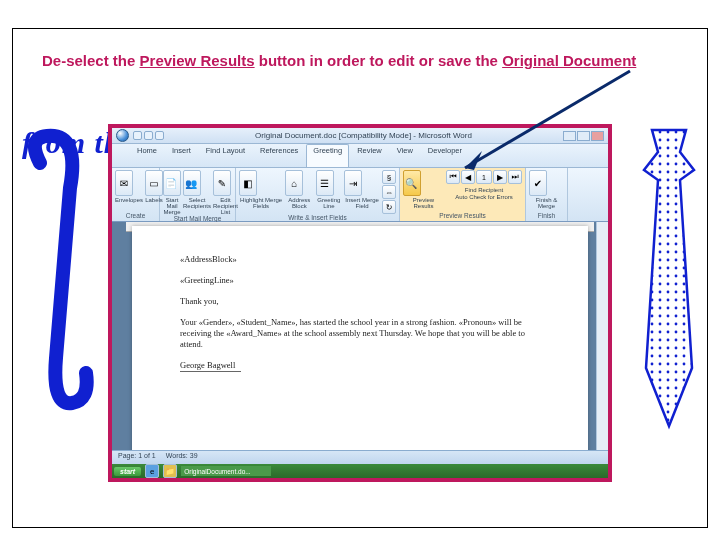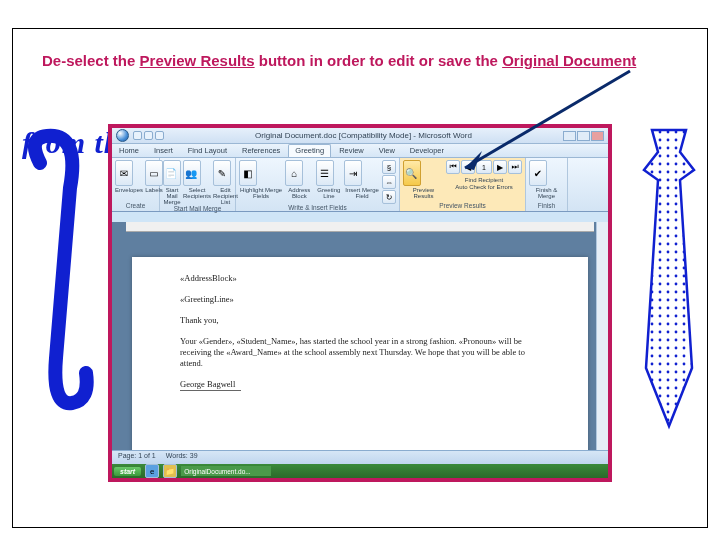--- a/index.html
+++ b/index.html
@@ -14,35 +14,35 @@
   .tie svg { width: 100%; height: 100%; }
   .word-window { position: absolute; top: 124px; left: 108px; width: 504px; height: 358px; background: #cfe5f7; border: 4px solid #be185d; font-size: 8px; font-family: "Segoe UI", Tahoma, sans-serif; }
   .titlebar { height: 16px; background: linear-gradient(#e6f0fb,#cfe0f3); display: flex; align-items: center; gap: 4px; padding: 0 4px; border-bottom: 1px solid #9bb7d4; }
   .orb { width: 13px; height: 13px; border-radius: 50%; background: radial-gradient(circle at 30% 30%, #fff, #4a90d9 60%, #1a5aa0); border: 1px solid #2a5a8a; }
   .qat { display: flex; gap: 2px; }
   .qat span { width: 9px; height: 9px; background: #e8f2fc; border: 1px solid #8aaccf; border-radius: 2px; }
   .title-text { flex: 1; text-align: center; font-size: 8px; color: #345; }
   .winbtns { display: flex; gap: 1px; }
   .winbtns span { width: 13px; height: 10px; background: #e0ecf8; border: 1px solid #8aaccf; }
   .winbtns span:last-child { background: #e8a0a0; }
-  .tabs { height: 14px; background: linear-gradient(#eaf3fc,#d6e6f6); display: flex; gap: 1px; border-bottom: 1px solid #9bb7d4; }
+  .tabs { height: 24px; background: linear-gradient(#eaf3fc,#d6e6f6); display: flex; gap: 1px; padding-left: 18px; border-bottom: 1px solid #9bb7d4; }
   .tab { padding: 1px 6px; font-size: 7.5px; color: #345; border: 1px solid transparent; border-bottom: none; }
   .tab.active { background: #f7fbff; border-color: #9bb7d4; border-radius: 2px 2px 0 0; }
   .ribbon { height: 54px; background: linear-gradient(#eef6fe,#d3e4f4); display: flex; border-bottom: 1px solid #7a9ac0; }
   .grp { border-right: 1px solid #b0c7de; padding: 2px 3px; display: flex; flex-direction: column; justify-content: space-between; }
   .grp-body { display: flex; gap: 2px; align-items: flex-start; }
   .ico { width: 18px; height: 26px; background: linear-gradient(#fff,#dce9f6); border: 1px solid #a6c0da; border-radius: 2px; display: flex; align-items: center; justify-content: center; font-size: 10px; }
   .ico.sm { width: 14px; height: 14px; font-size: 8px; }
   .ico-col { display: flex; flex-direction: column; gap: 1px; }
   .ico-lbl { font-size: 6px; text-align: center; color: #345; line-height: 1; margin-top: 1px; }
   .grp-title { font-size: 6.5px; text-align: center; color: #456; }
   .preview-grp { background: #fde9b8; }
   .ruler { height: 10px; background: #f0f0f0; border-bottom: 1px solid #aaa; position: relative; margin: 0 14px; }
   .doc-area { position: absolute; top: 94px; left: 0; right: 0; bottom: 28px; background: #5f7fa0; overflow: hidden; }
-  .page { position: absolute; top: 4px; left: 20px; right: 20px; bottom: -40px; background: #fff; box-shadow: 0 0 4px rgba(0,0,0,0.3); padding: 16px 48px; font-family: "Times New Roman", serif; font-size: 8.5px; color: #222; margin-top: 31px; }
+  .page { position: absolute; top: 4px; left: 20px; right: 20px; bottom: -40px; background: #fff; box-shadow: 0 0 4px rgba(0,0,0,0.3); padding: 28px 48px; font-family: "Times New Roman", serif; font-size: 8.5px; color: #222; }
   .page p { margin-bottom: 10px; line-height: 1.3; }
   .vscroll { position: absolute; top: 94px; right: 0; width: 12px; bottom: 28px; background: #e6eef7; border-left: 1px solid #b0c7de; }
   .statusbar { position: absolute; bottom: 14px; left: 0; right: 0; height: 14px; background: linear-gradient(#d6e6f6,#c0d6ee); border-top: 1px solid #8aaccf; font-size: 7px; color: #345; padding: 1px 6px; display: flex; gap: 10px; }
   .taskbar { position: absolute; bottom: 0; left: 0; right: 0; height: 14px; background: linear-gradient(#3a8a3a,#2a6a2a); display: flex; align-items: center; gap: 4px; padding: 0 2px; }
   .startbtn { background: linear-gradient(#6aca6a,#3a9a3a); color: #fff; font-size: 7px; font-style: italic; font-weight: bold; padding: 1px 6px; border-radius: 2px; }
   .tb-item { background: #4a9a4a; height: 10px; width: 90px; font-size: 6.5px; color: #fff; padding: 0 3px; display:flex; align-items:center; }
   .arrow { position: absolute; top: 68px; left: 430px; width: 210px; height: 120px; pointer-events: none; }
   .arrow svg { width: 100%; height: 100%; overflow: visible; }
   .gline { fill: none; stroke: #0a2a6a; stroke-width: 3; }
   .ghead { fill: #0a2a6a; }

